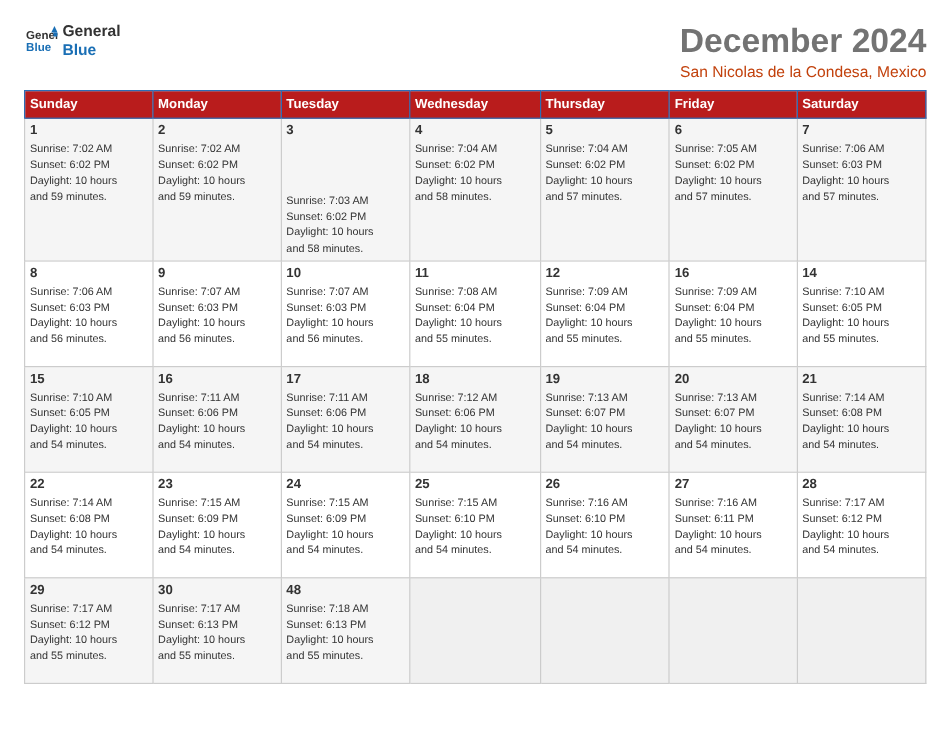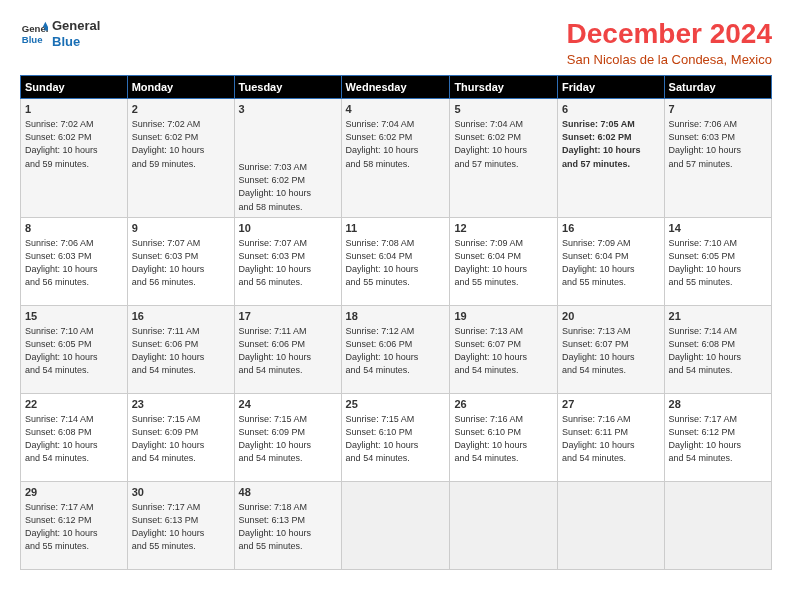--- a/index.html
+++ b/index.html
@@ -30,34 +30,34 @@
     .logo-icon {
       width: 28px;
       height: 28px;
     }
     .title-block {
       text-align: right;
     }
     .month-title {
       font-size: 28px;
       font-weight: bold;
-      color: #ef4444;
+      color: #737373;
     }
     .location {
       font-size: 13px;
       color: #c2410c;
       margin-top: 2px;
     }
     .calendar {
       width: 100%;
       border-collapse: collapse;
       font-size: 9.5px;
     }
     .calendar thead tr th {
-      background: #000000;
+      background: #b91c1c;
       color: #fff;
       font-weight: bold;
       font-size: 11px;
       padding: 5px 4px;
       text-align: left;
       border: 1px solid #2d6db5;
     }
     .calendar tbody tr td {
       vertical-align: top;
       border: 1px solid #ccc;
@@ -157,21 +157,21 @@
           </td>
           <td>
             <span class="day-num">5</span>
             <div class="day-info" style="white-space: pre-line;">Sunrise: 7:04 AM
 Sunset: 6:02 PM
 Daylight: 10 hours
 and 57 minutes.</div>
           </td>
           <td>
             <span class="day-num">6</span>
-            <div class="day-info" style="white-space: pre-line; font-weight: bold;">Sunrise: 7:05 AM
+            <div class="day-info" style="white-space: pre-line;">Sunrise: 7:05 AM
 Sunset: 6:02 PM
 Daylight: 10 hours
 and 57 minutes.</div>
           </td>
           <td>
             <span class="day-num">7</span>
             <div class="day-info" style="white-space: pre-line;">Sunrise: 7:06 AM
 Sunset: 6:03 PM
 Daylight: 10 hours
 and 57 minutes.</div>

